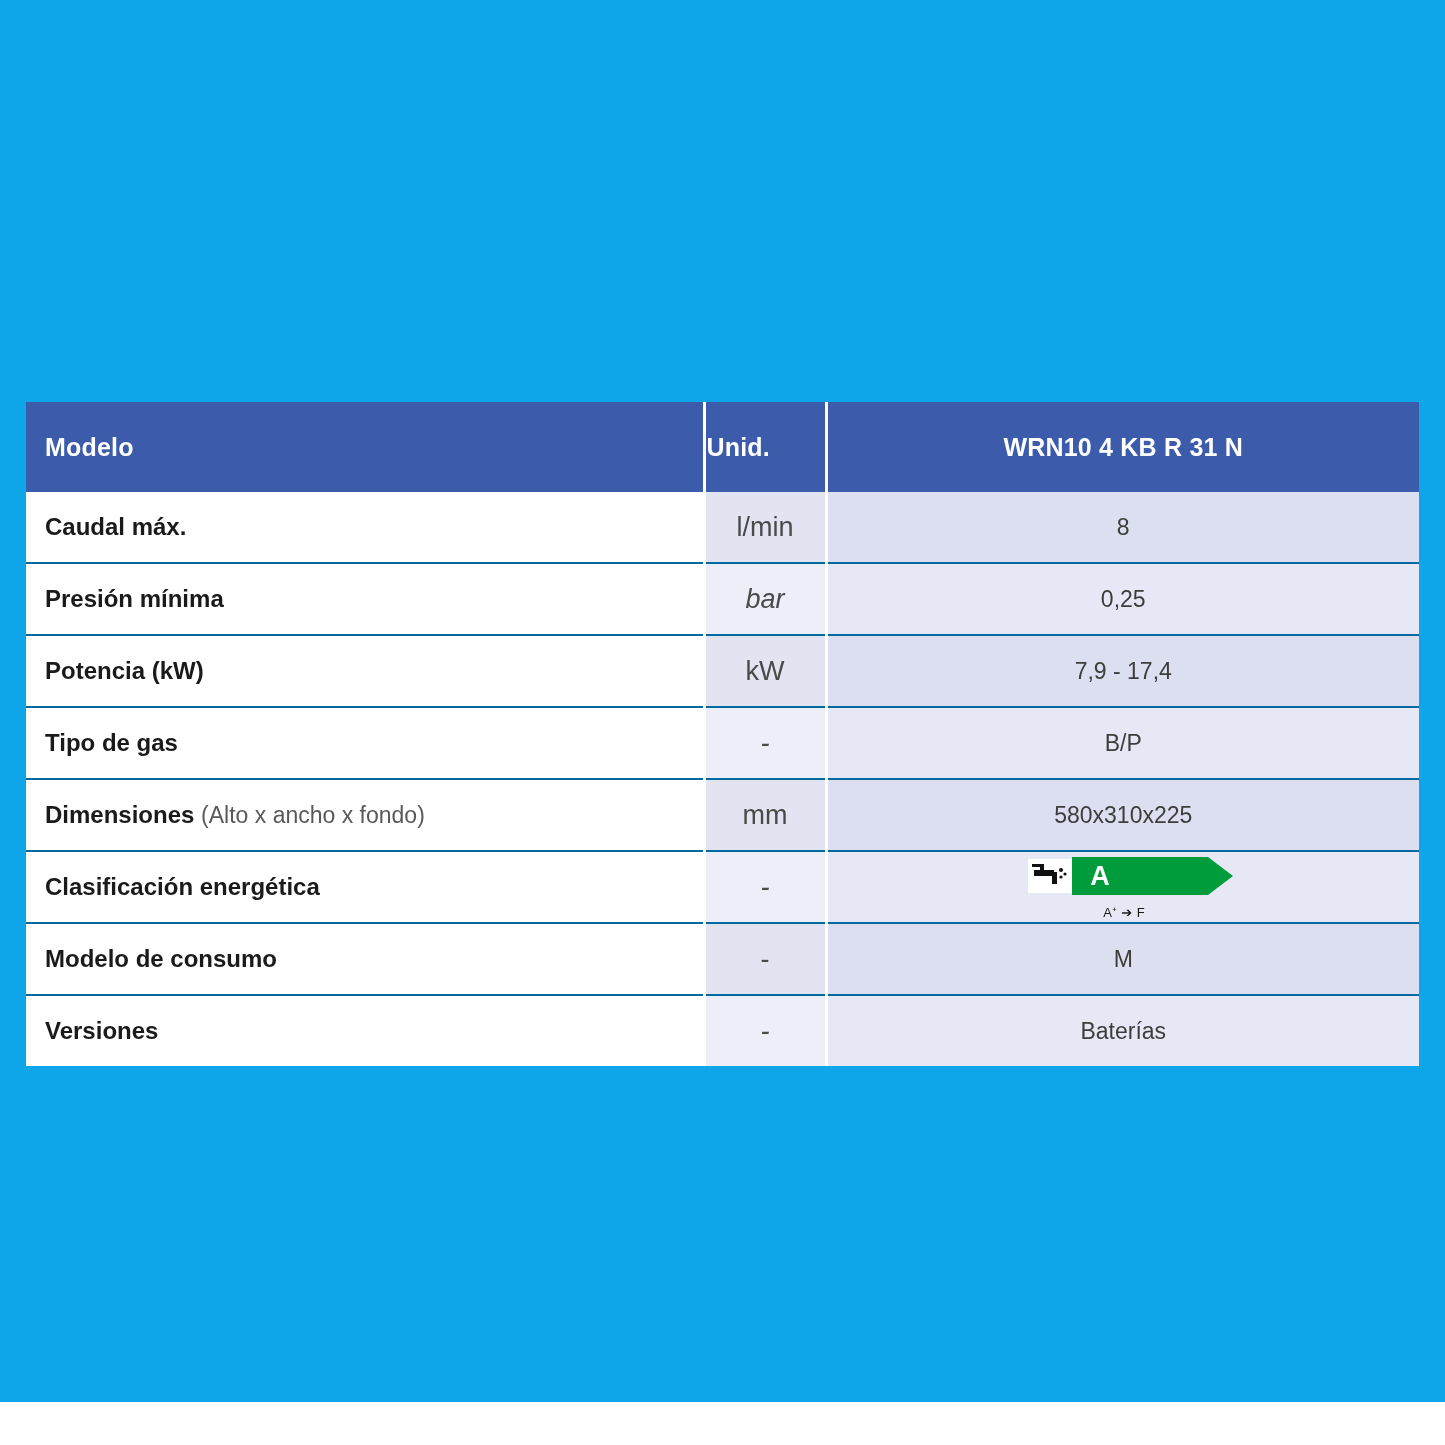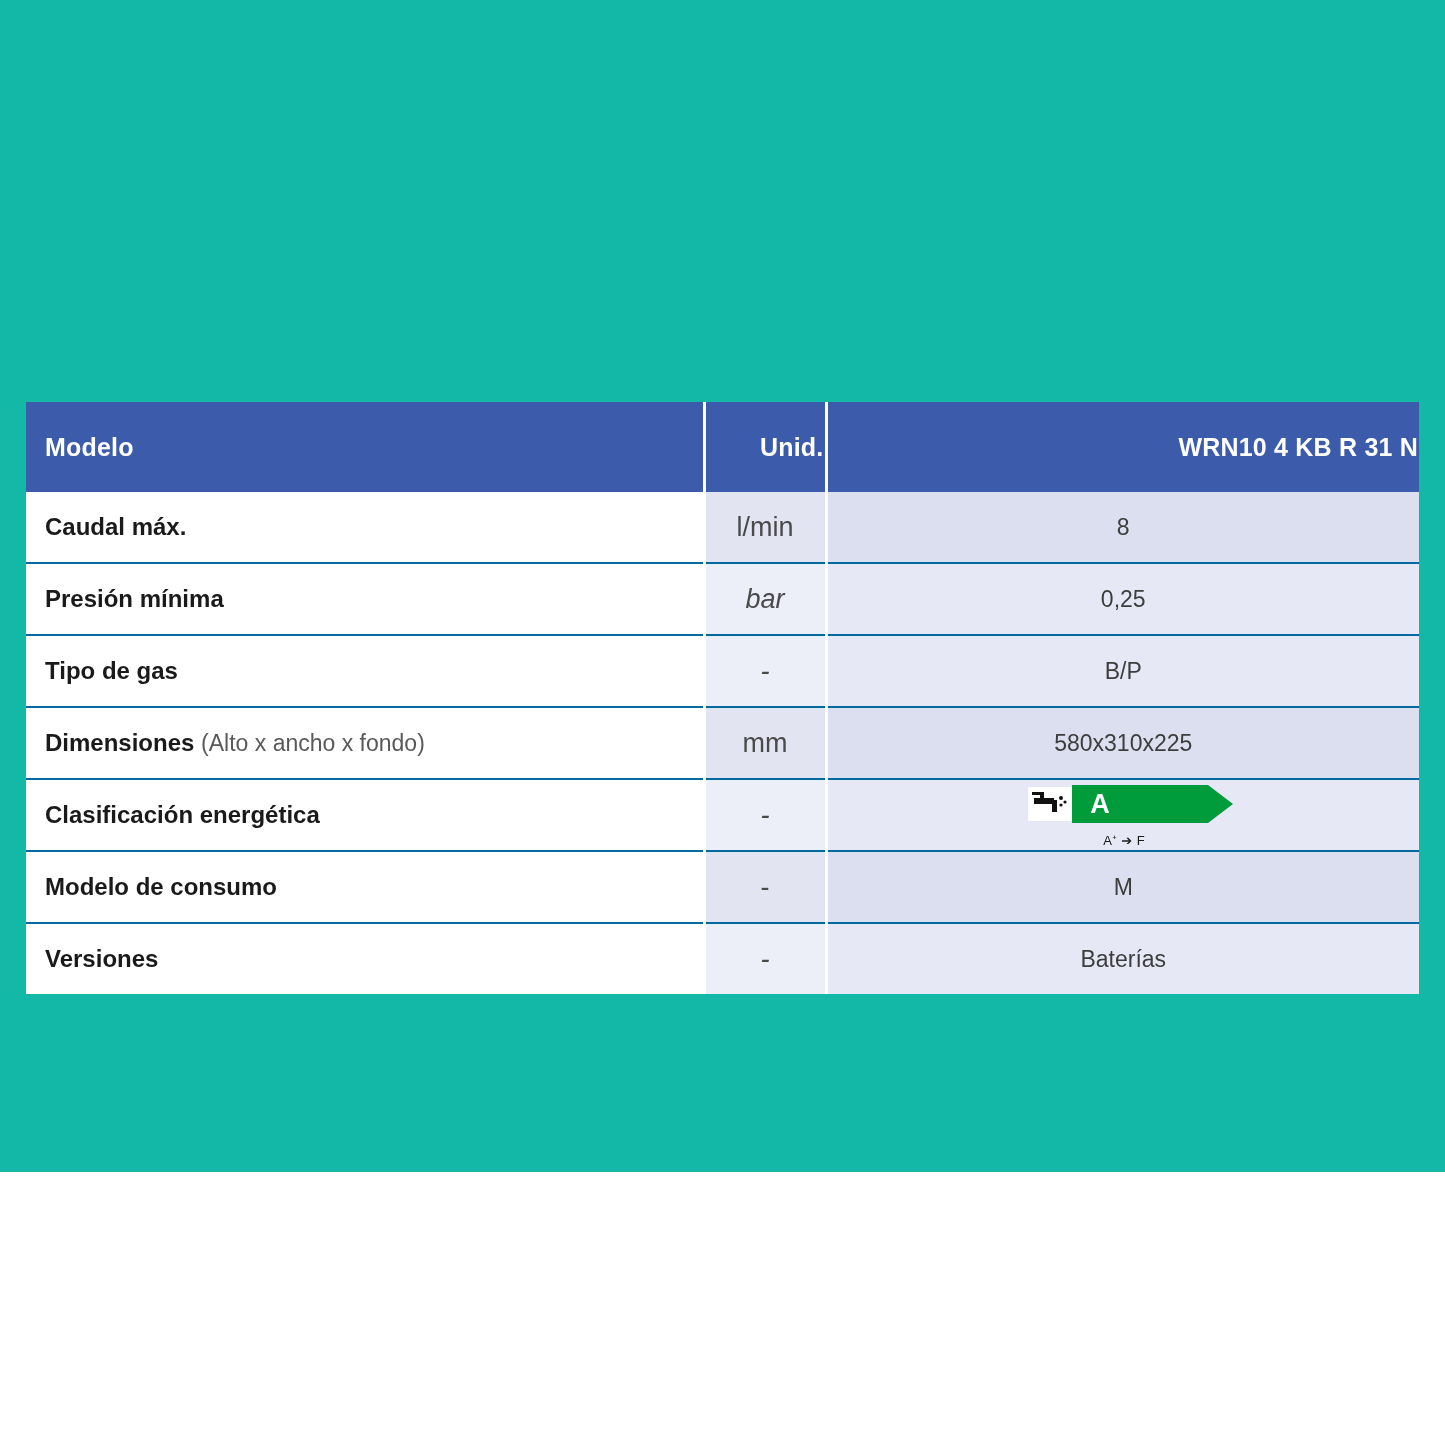--- a/index.html
+++ b/index.html
@@ -13,22 +13,22 @@
     font-family: "Liberation Sans", sans-serif;
     color: #1b1b1b;
     position: relative;
     overflow: hidden;
   }
   .sheet {
     position: absolute;
     left: 0;
     top: 0;
     width: 1445px;
-    height: 1172px;
-    background: #14b8a6;
+    height: 1402px;
+    background: #0ea5e9;
   }
   .spec-table-wrap {
     position: absolute;
     left: 26px;
     top: 402px;
     width: 1393px;
   }
   table.spec-table {
     border-collapse: collapse;
     width: 100%;
@@ -47,24 +47,24 @@
     letter-spacing: 0.2px;
     height: 88px;
     vertical-align: middle;
     border-right: 3px solid #ffffff;
   }
   thead th.h-label {
     text-align: left;
     padding-left: 19px;
   }
   thead th.h-unit {
-    text-align: right;
+    text-align: left;
   }
   thead th.h-value {
-    text-align: right;
+    text-align: center;
     border-right: none;
   }
 
   
   tbody td {
     height: 68px;
     vertical-align: middle;
     font-size: 24px;
     border-bottom: 2px solid #0369a1;
     border-right: 3px solid #ffffff;
@@ -189,20 +189,27 @@
         </tr>
 
         <tr class="row-alt">
           <td class="cell-label">
             <span>Presión mínima</span>
           </td>
           <td class="cell-unit">bar</td>
           <td class="cell-value">0,25</td>
         </tr>
 
+        <tr class="row-main">
+          <td class="cell-label">
+            <span>Potencia (kW)</span>
+          </td>
+          <td class="cell-unit">kW</td>
+          <td class="cell-value">7,9 - 17,4</td>
+        </tr>
 
         <tr class="row-alt">
           <td class="cell-label">
             <span>Tipo de gas</span>
           </td>
           <td class="cell-unit">-</td>
           <td class="cell-value">B/P</td>
         </tr>
 
         <tr class="row-main">

